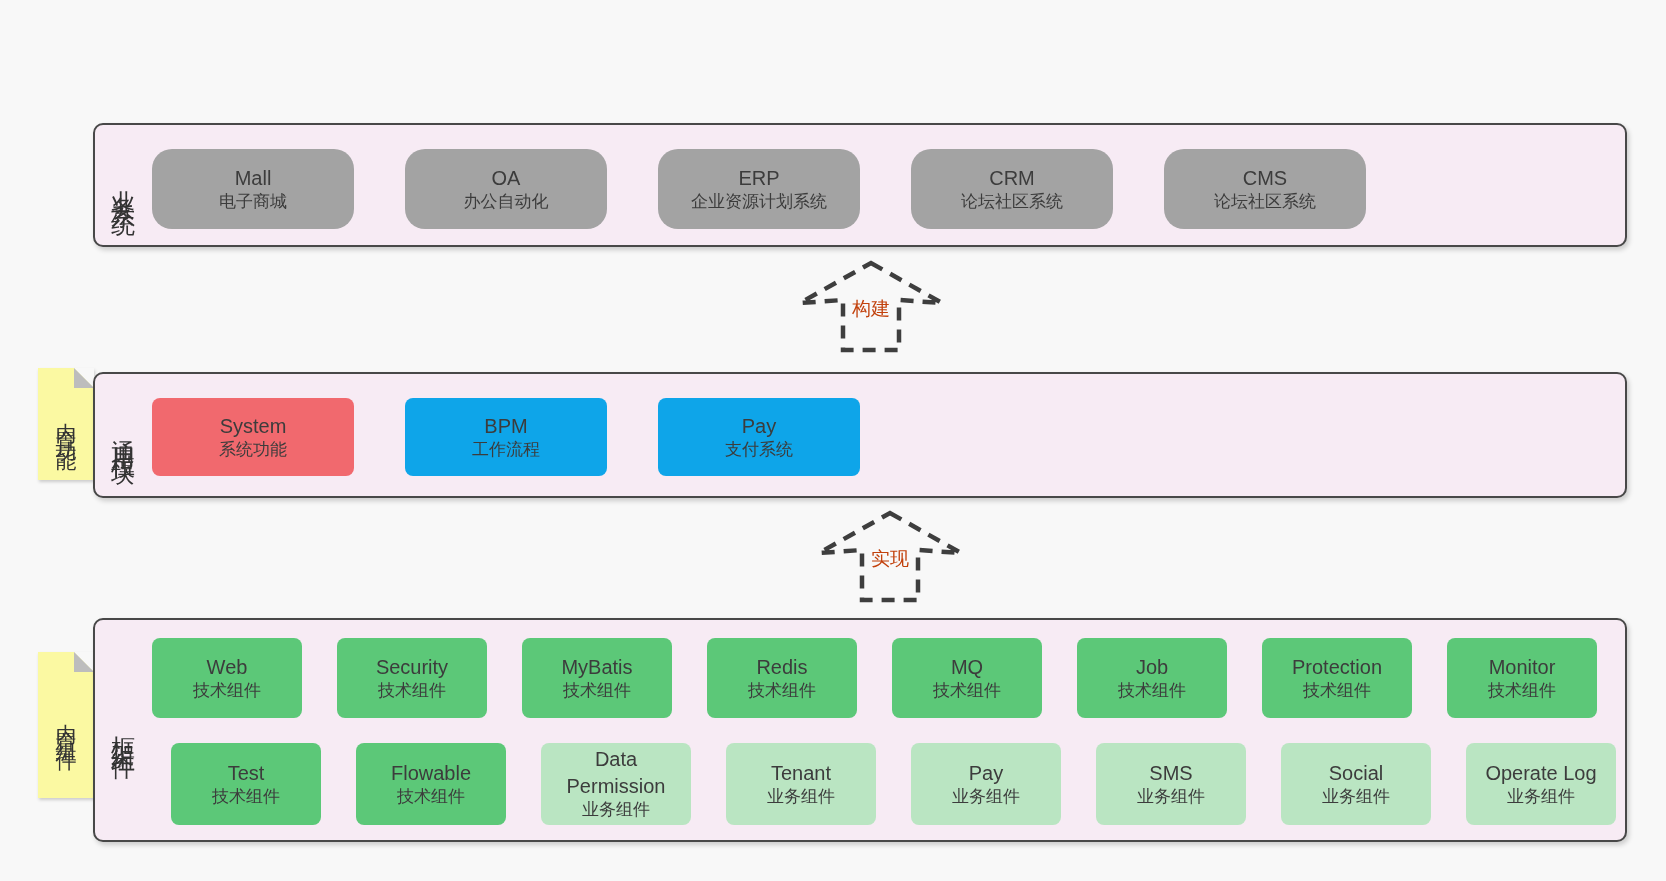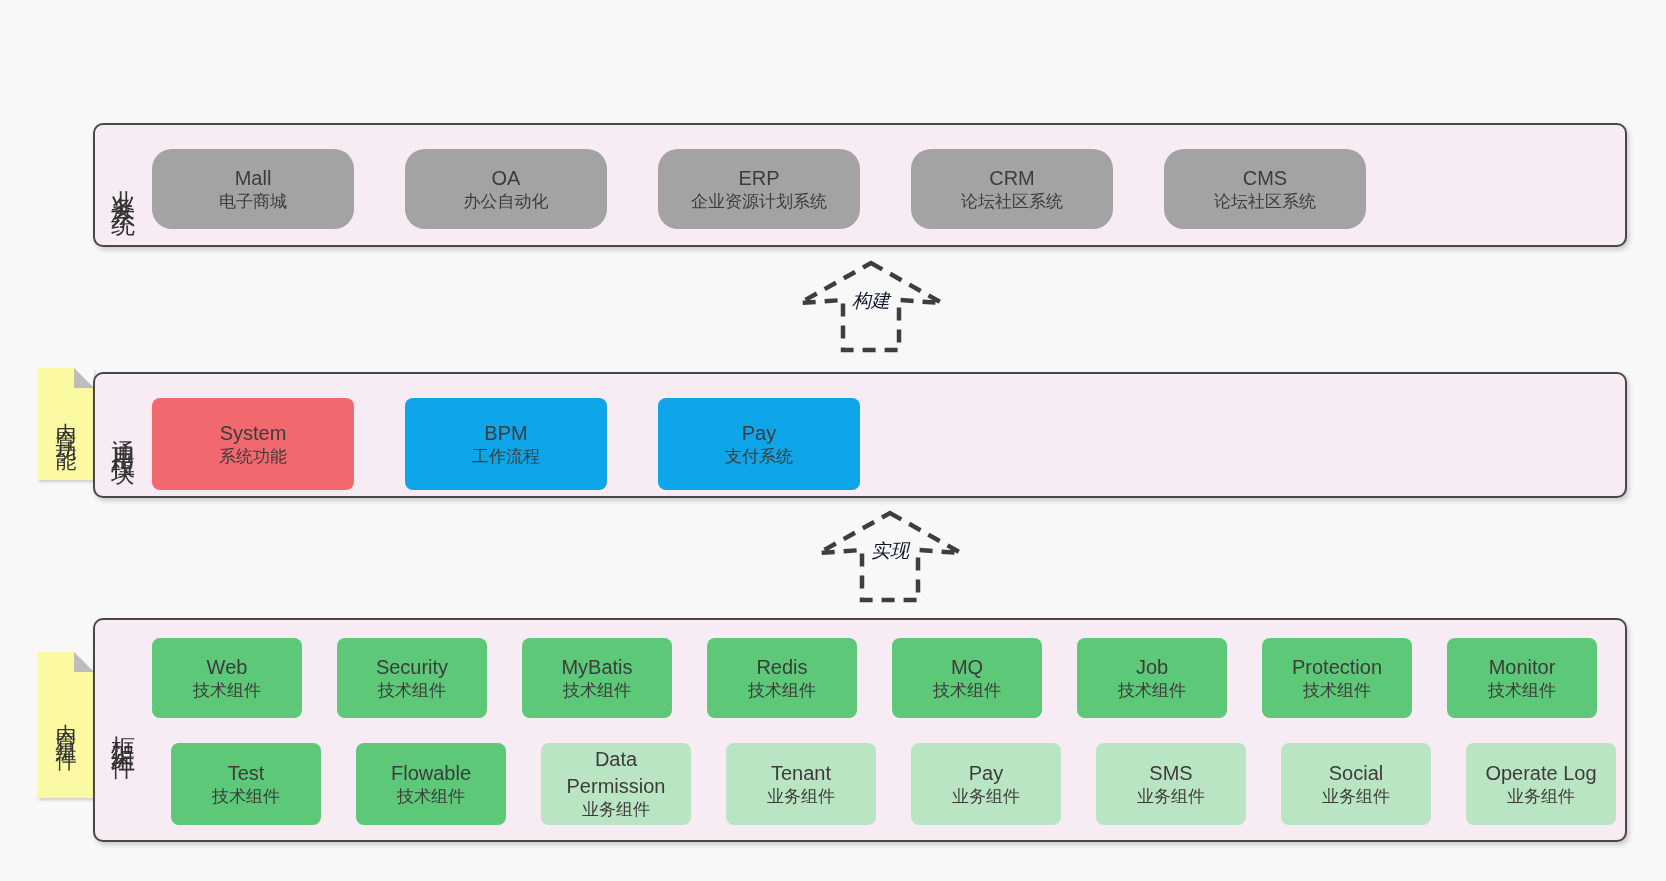--- a/index.html
+++ b/index.html
@@ -31,21 +31,21 @@
   .band-1 .row-0 { top:24px; }
   .band-2 .row   { gap:35px; }
   .band-2 .row-0 { top:18px; }
   .band-2 .row-1 { top:123px;margin-left:19px; }
 
   .box {
     width:202px; height:80px; border-radius:8px;
     display:flex; flex-direction:column; justify-content:center; align-items:center;
     text-align:center; padding:2px 14px; flex:0 0 auto;
   }
-  .band-1 .box { height:92px; }
+  .band-1 .box { height:78px; }
   .band-2 .box { width:150px; }
   .band-2 .row-1 .box { height:82px; }
   .box-name { font-size:20px; line-height:1.32; }
   .box-desc { font-size:17px; line-height:1.32; }
 
   .v-blue        { background:#a3a3a3;border-radius:20px; }
   .v-red         { background:#f1696e; }
   .v-pink        { background:#0ea5e9; }
   .v-green       { background:#5cc878; }
   .v-green-light { background:#bae5c2; }
@@ -72,22 +72,22 @@
 
   .arrow { position:absolute; width:150px; height:95px; }
   .arrow-0 { left:796px; top:259px; }
   .arrow-1 { left:815px; top:509px; }
   .arrow svg { position:absolute; inset:0; }
   .arrow polygon {
     fill:none; stroke:#3e3e3e; stroke-width:4.5;
     stroke-dasharray:13 9; stroke-linejoin:miter;
   }
   .arrow-label {
-    position:absolute; left:50%; top:28px; transform:translateX(-50%);
-    background:#f8f8f8; padding:1px 4px; font-size:19px; color:#0f172a; white-space:nowrap;font-style:italic;
+    position:absolute; left:50%; top:36px; transform:translateX(-50%);
+    background:#f8f8f8; padding:1px 4px; font-size:19px; color:#c2410c; white-space:nowrap;
   }
 </style>
 </head>
 <body>
 
 <div class="canvas" id="canvas">
 
 <section class="band band-0">
 
       <div class="panel">

